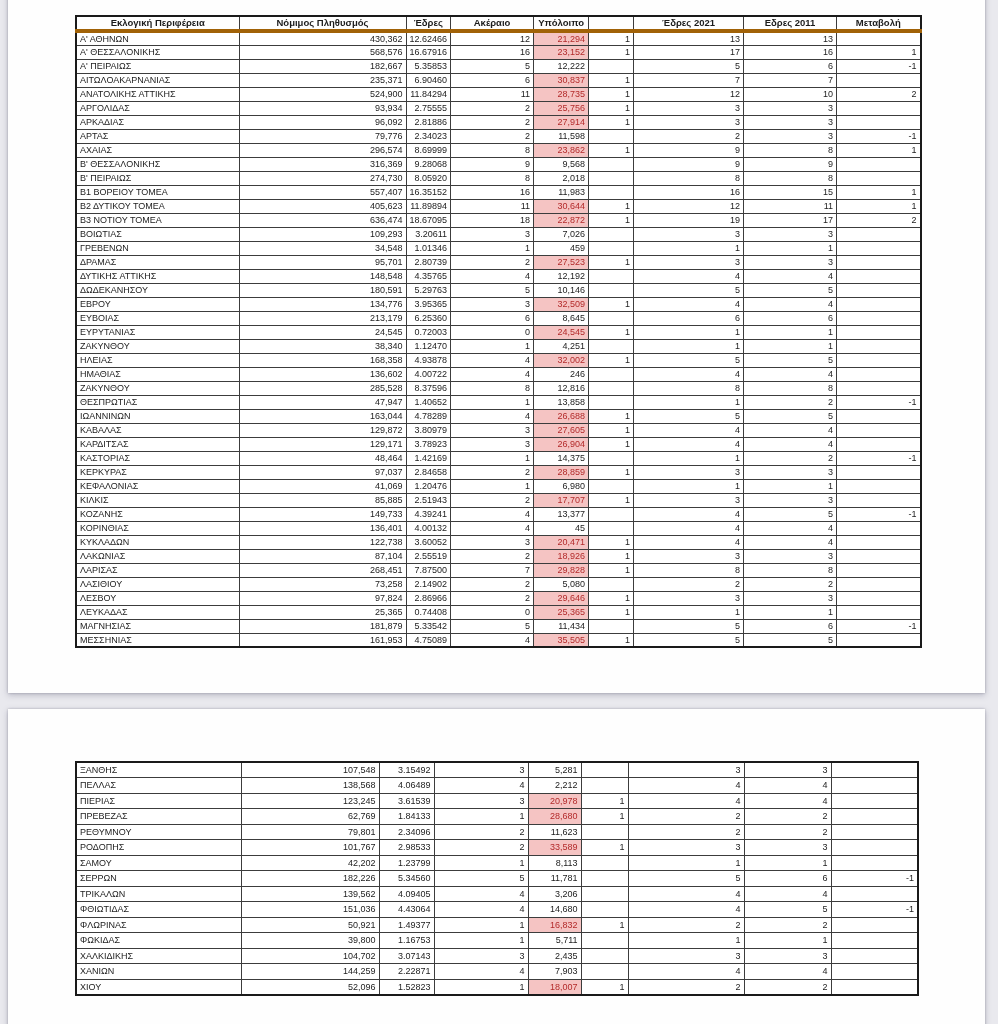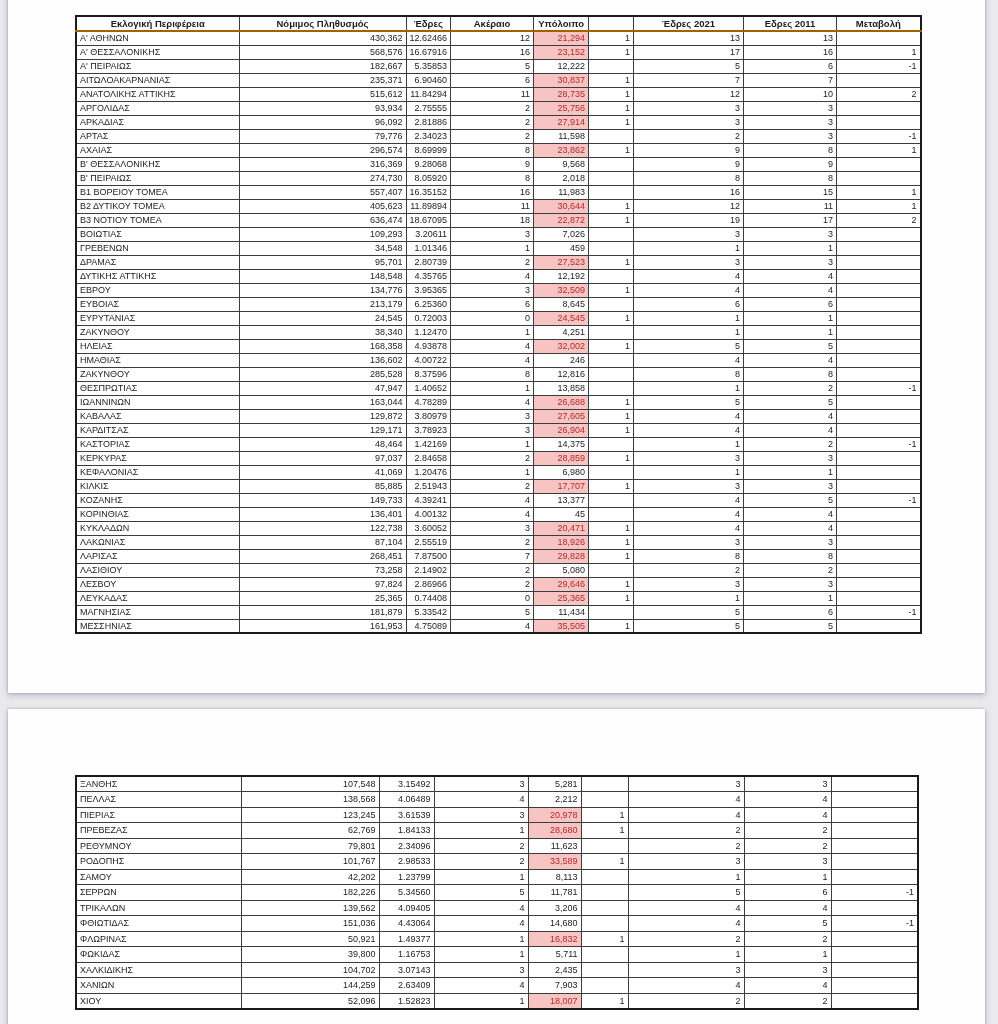--- a/index.html
+++ b/index.html
@@ -12,29 +12,29 @@
     position:absolute;left:8px;width:977px;background:#fefefe;
     box-shadow:0 0 2px rgba(40,40,60,.28), 0 2px 6px rgba(90,90,115,.35);
   }
   #page1{top:-10px;height:703px;}
   #page2{top:709px;height:340px;}
   table.sheet{
     position:absolute;border-collapse:collapse;table-layout:fixed;
     background:#fff;border:2px solid #1a1a1a;
   }
   #table1{left:67px;top:25px;}   
-  #table2{left:67px;top:66px;}
+  #table2{left:67px;top:52px;}
   .sheet th,.sheet td{
     border:1px solid #3c3c3c;
     font-size:9px;line-height:10px;padding:0 3px;
     color:#1c1c1c;white-space:nowrap;overflow:hidden;
     text-align:right;vertical-align:middle;
   }
   .sheet th{
-    font-weight:bold;text-align:center;border-bottom:2px solid #a16207;
+    font-weight:bold;text-align:center;border-bottom:4px solid #a16207;
     font-size:9.5px;
   }
   #table1 tr{height:14px;}
   #table1 thead tr{height:15px;}
   #table2 tr{height:15.5px;}
   .sheet td.al{text-align:left;}
   .sheet td.hl{background:#f5c4c3;color:#b32b2b;margin-top:32px;}
 </style>
 </head>
 <body>
@@ -105,21 +105,21 @@
           <td>6.90460</td>
           <td>6</td>
           <td class="hl">30,837</td>
           <td>1</td>
           <td>7</td>
           <td>7</td>
           <td></td>
         </tr>
         <tr>
           <td class="al">ΑΝΑΤΟΛΙΚΗΣ ΑΤΤΙΚΗΣ</td>
-          <td>515,612</td>
+          <td>524,900</td>
           <td>11.84294</td>
           <td>11</td>
           <td class="hl">28,735</td>
           <td>1</td>
           <td>12</td>
           <td>10</td>
           <td>2</td>
         </tr>
         <tr>
           <td class="al">ΑΡΓΟΛΙΔΑΣ</td>
@@ -255,20 +255,31 @@
         </tr>
         <tr>
           <td class="al">ΔΥΤΙΚΗΣ ΑΤΤΙΚΗΣ</td>
           <td>148,548</td>
           <td>4.35765</td>
           <td>4</td>
           <td>12,192</td>
           <td></td>
           <td>4</td>
           <td>4</td>
+          <td></td>
+        </tr>
+        <tr>
+          <td class="al">ΔΩΔΕΚΑΝΗΣΟΥ</td>
+          <td>180,591</td>
+          <td>5.29763</td>
+          <td>5</td>
+          <td>10,146</td>
+          <td></td>
+          <td>5</td>
+          <td>5</td>
           <td></td>
         </tr>
         <tr>
           <td class="al">ΕΒΡΟΥ</td>
           <td>134,776</td>
           <td>3.95365</td>
           <td>3</td>
           <td class="hl">32,509</td>
           <td>1</td>
           <td>4</td>
@@ -696,21 +707,21 @@
           <td>3</td>
           <td>2,435</td>
           <td></td>
           <td>3</td>
           <td>3</td>
           <td></td>
         </tr>
         <tr>
           <td class="al">ΧΑΝΙΩΝ</td>
           <td>144,259</td>
-          <td>2.63409</td>
+          <td>2.22871</td>
           <td>4</td>
           <td>7,903</td>
           <td></td>
           <td>4</td>
           <td>4</td>
           <td></td>
         </tr>
         <tr>
           <td class="al">ΧΙΟΥ</td>
           <td>52,096</td>

